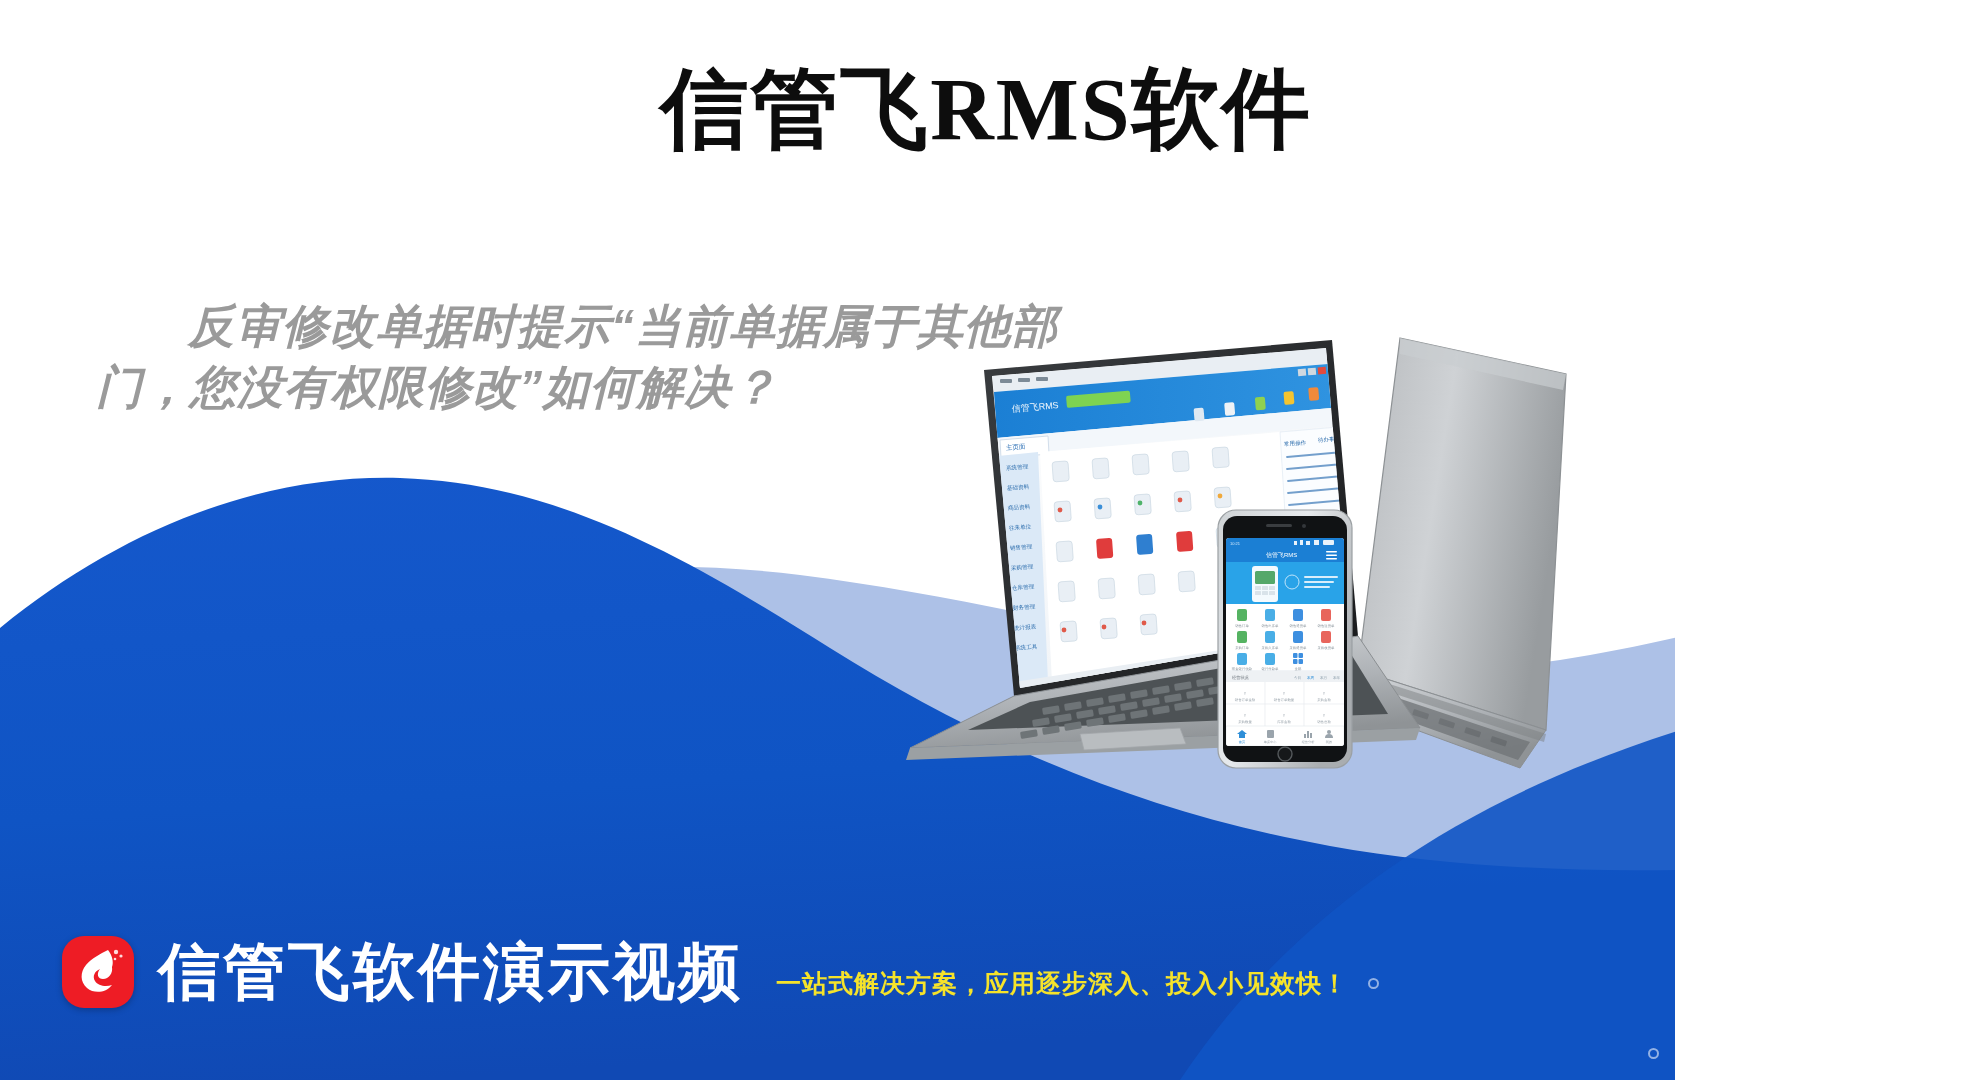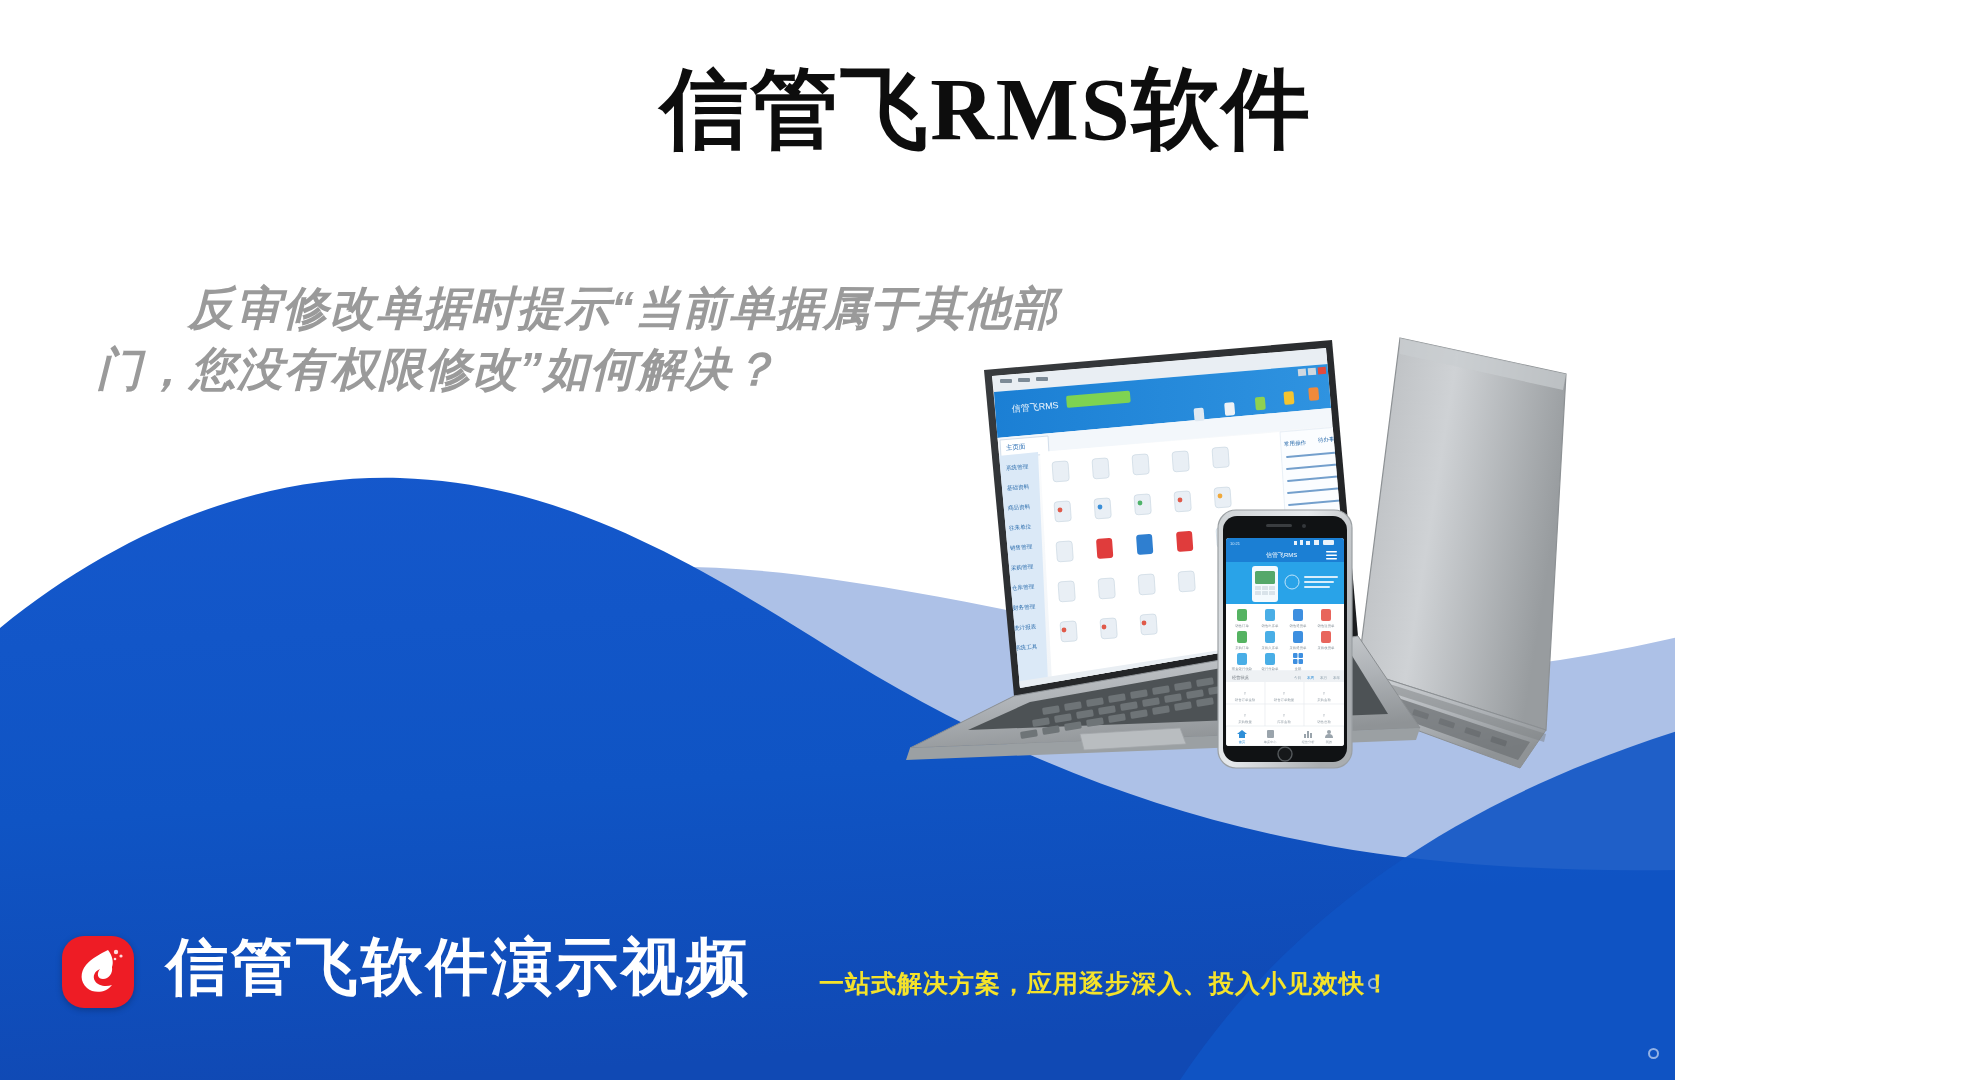--- a/index.html
+++ b/index.html
@@ -44,20 +44,21 @@
     color: #9a9a9a;
     font-style: italic;
     font-weight: 600;
   }
   #video-label {
     font-size: 46px;
     line-height: 1.25;
     letter-spacing: 1px;
   }
   #content-para {
+    margin-top: 18px;
     font-size: 46px;
     line-height: 1.32;
     letter-spacing: 1px;
     text-indent: 2em;
   }
 
   
   #devices {
     position: absolute;
     left: 880px; top: 330px;
@@ -71,22 +72,22 @@
     position: absolute;
     left: 0; bottom: 0;
     width: 1972px; height: 200px;
     z-index: 7;
     pointer-events: none;
   }
   #brand-row {
     position: absolute;
     left: 62px; bottom: 72px;
     display: flex;
-    align-items: flex-start;
-    gap: 32px;
+    align-items: center;
+    gap: 24px;
     pointer-events: auto;
   }
   #brand-logo {
     width: 72px; height: 72px;
     border-radius: 22px;
     background: #ee1c25;
     position: relative;
     flex: 0 0 auto;
     box-shadow: 0 2px 6px rgba(0,0,0,.25);
   }
@@ -102,21 +103,20 @@
   }
   #tagline {
     position: absolute;
     left: 776px; bottom: 80px;
     font-size: 25px;
     font-weight: 700;
     color: #f5e32a;
     letter-spacing: 1px;
     white-space: nowrap;
     pointer-events: auto;
-    margin-left: 43px;
   }
 
   
   .deco-dot {
     position: absolute;
     border: 2px solid rgba(255,255,255,.55);
     border-radius: 50%;
     z-index: 6;
   }
 </style>

